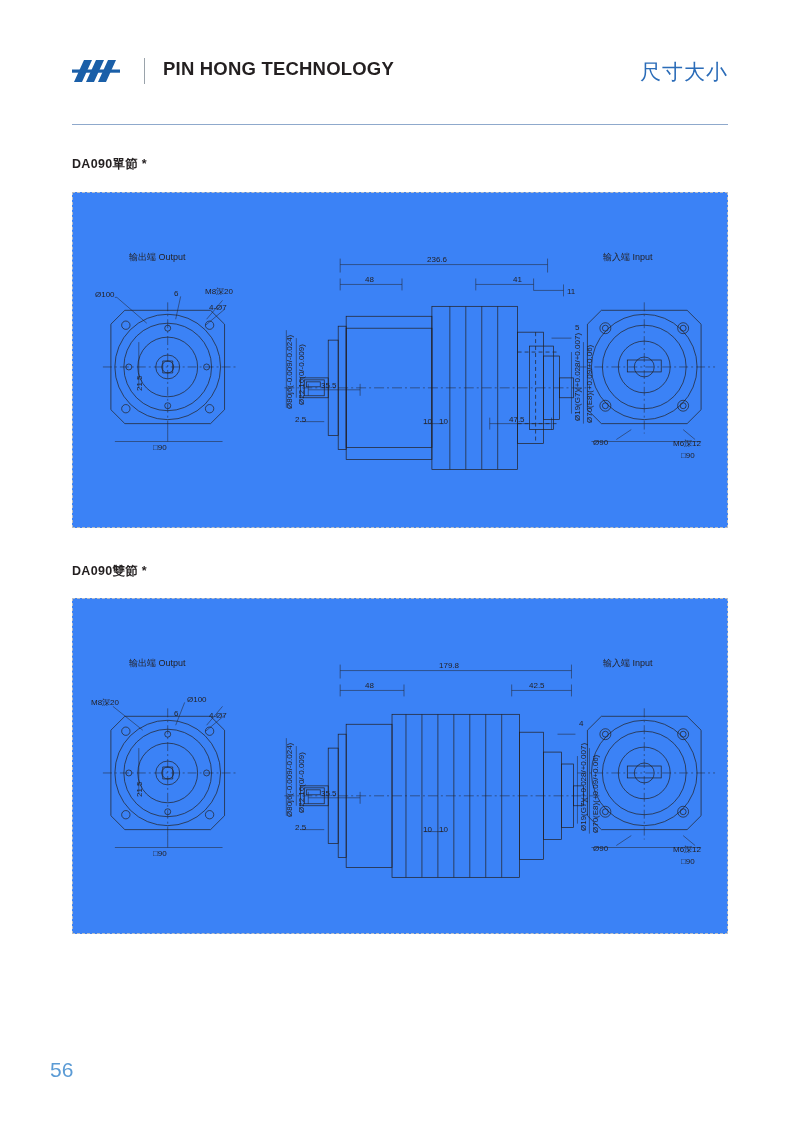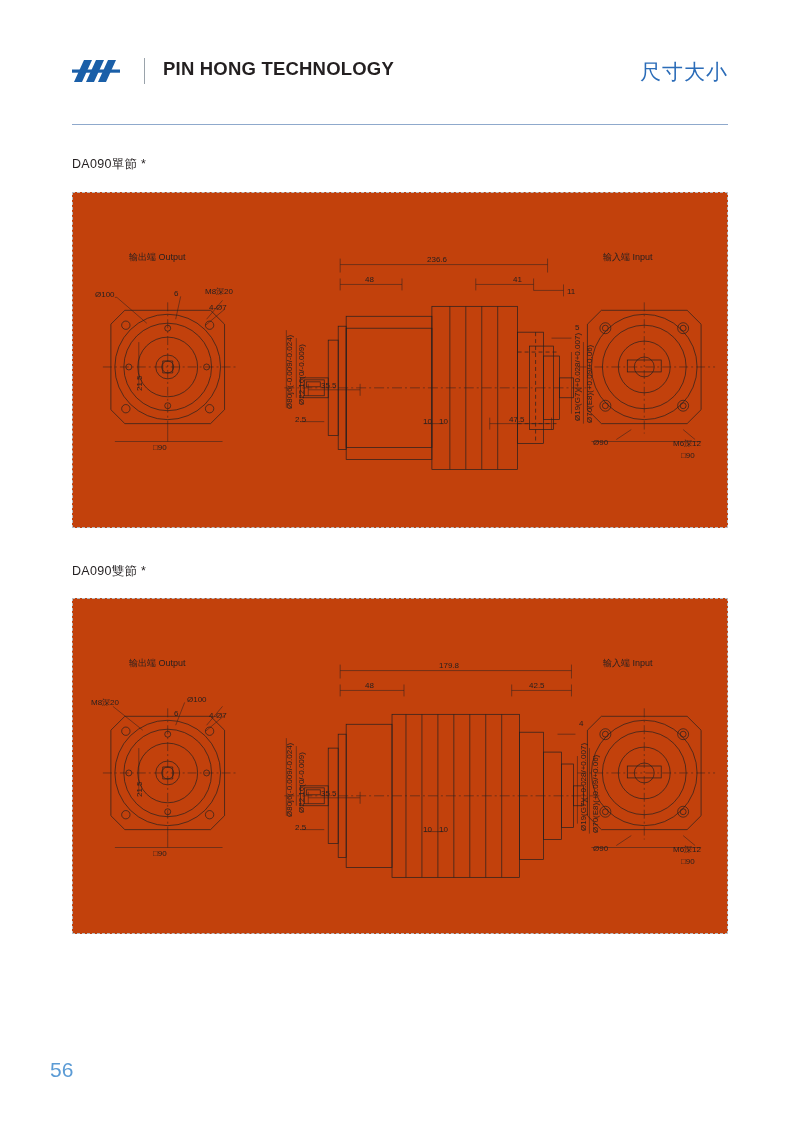--- a/index.html
+++ b/index.html
@@ -43,27 +43,27 @@
     letter-spacing: 1px;
   }
   .header-rule {
     position: absolute; left: 72px; top: 124px;
     width: 656px; height: 1px; background: #8fa9cc;
   }
 
   
   .section-title {
     position: absolute;
-    font-size: 12.5px; font-weight: normal; color: #231f20;
+    font-size: 12.5px; font-weight: bold; color: #231f20;
     letter-spacing: 0.3px;
   }
   .panel {
     position: absolute;
     border: 1px dashed #b9bec4;
-    background: #c2410c;
+    background: #3b82f6;
   }
 
   
   .drawing { position:absolute; left:0; top:0; width:100%; height:100%; }
   .drawing svg { display:block; width:100%; height:100%; }
 
   .lbl {
     position: absolute;
     font-size: 8px; color: #231f20;
     font-family: "Liberation Sans", sans-serif;

